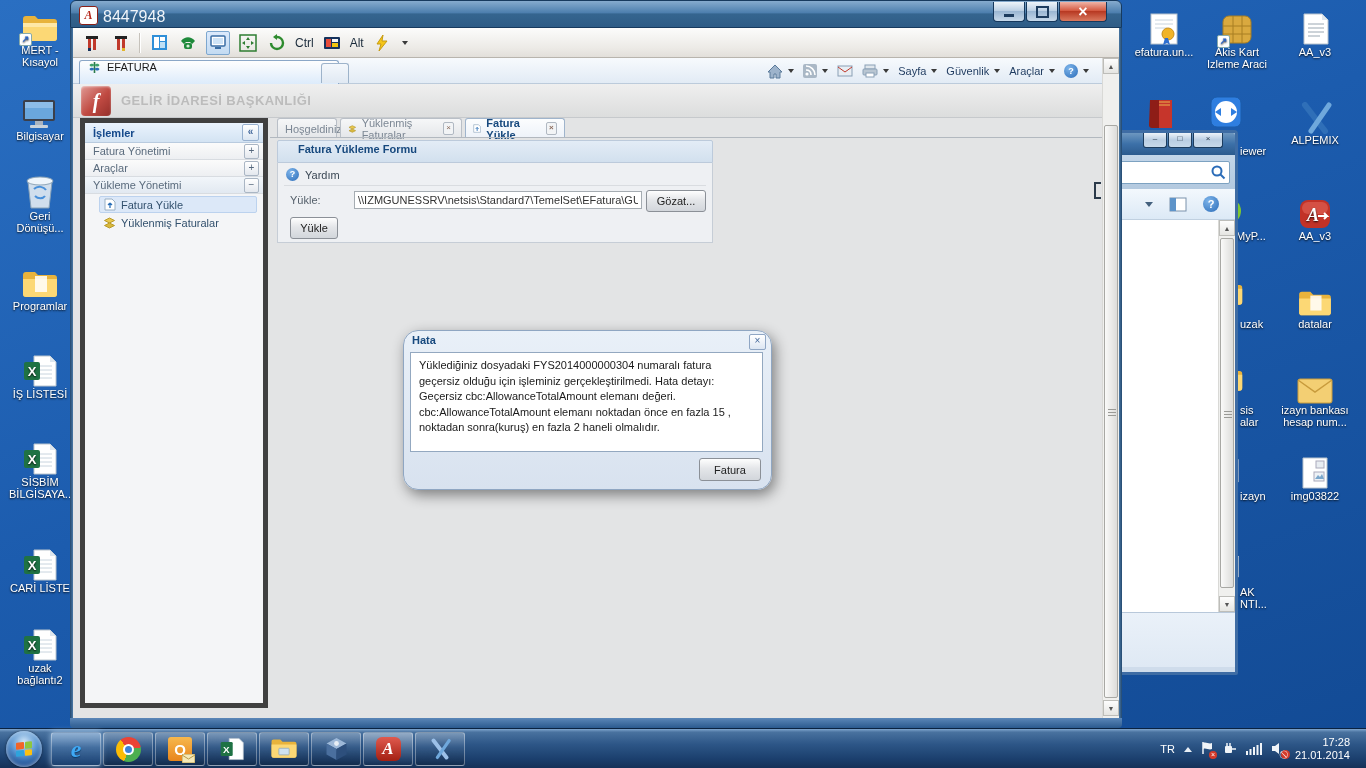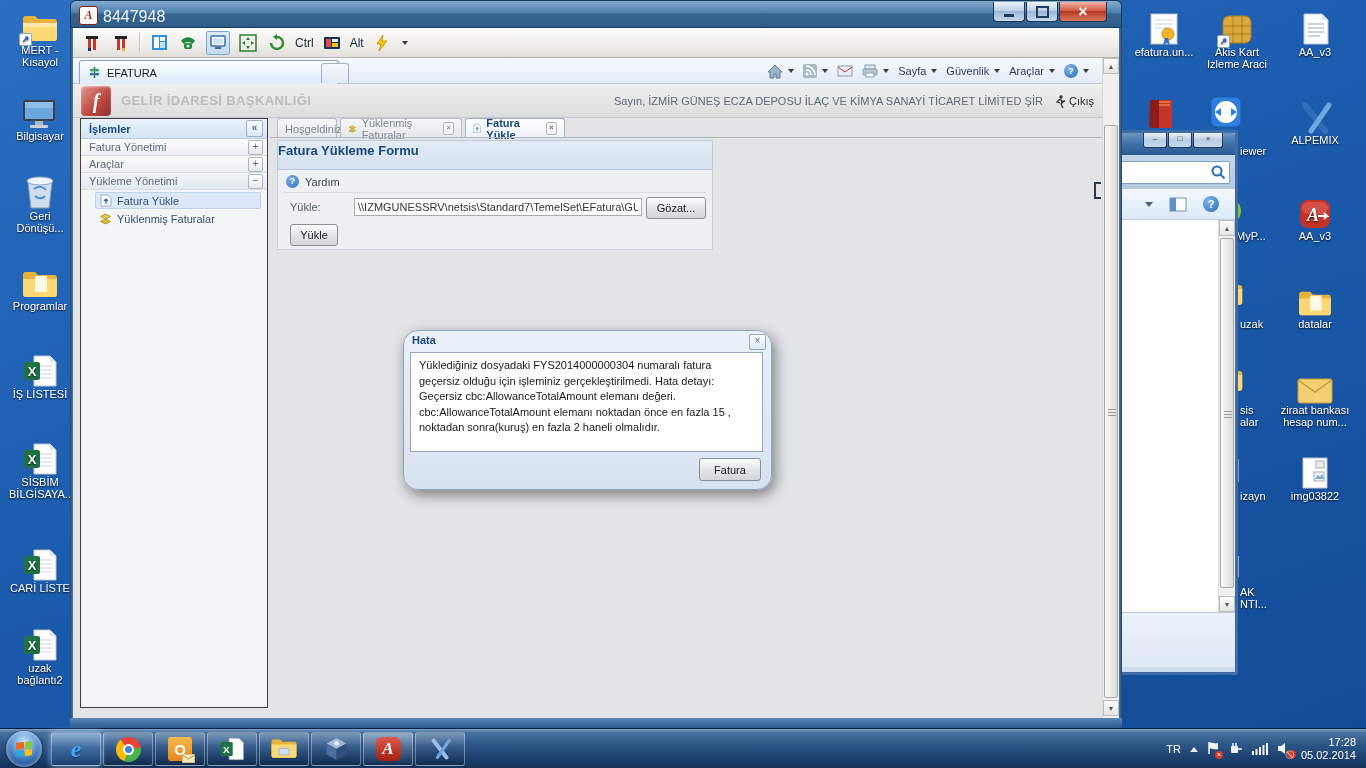--- a/index.html
+++ b/index.html
@@ -43,21 +43,21 @@
   .tsep{width:1px;height:20px;background:#c6c2bb;border-right:1px solid #fff}
   .tbico{display:flex;align-items:center;justify-content:center;width:22px;height:22px}
   .pressed{border:1px solid #7da7cf;background:linear-gradient(#dceafc,#c3dbf2);border-radius:2px}
   .kbdlbl{font-size:12px;color:#1a2a3a}
   .dd{width:0;height:0;border-left:3px solid transparent;border-right:3px solid transparent;border-top:4px solid #3a3a3a;margin-left:2px}
   
   .tabband{position:absolute;left:3px;top:58px;width:1046px;height:26px;
        background:linear-gradient(#f7fafd,#e2ebf5);border-bottom:1px solid #bccbdb;box-sizing:border-box}
   .ietab{position:absolute;left:6px;top:2px;width:260px;height:24px;
        background:linear-gradient(#fefefe,#dcebfb);border:1px solid #8ba7c7;border-bottom:none;
-       border-radius:3px 3px 0 0;display:flex;align-items:center;gap:6px;padding:0 8px;box-sizing:border-box;
+       border-radius:3px 3px 0 0;display:flex;gap:6px;padding:0 8px;box-sizing:border-box;
        font-size:11px;color:#1a1a1a}
   .tabstub{position:absolute;left:248px;top:5px;width:26px;height:19px;background:linear-gradient(#f4f8fc,#e0e9f3);
        border:1px solid #9db3ca;border-bottom:none;border-radius:3px 3px 0 0}
   .cmdbar{position:absolute;right:30px;top:3px;height:20px;display:flex;align-items:center;gap:9px;
        font-size:11px;color:#1e3a5f}
   .cmdbar .it{display:flex;align-items:center;gap:3px}
   .chev{position:absolute;right:6px;top:2px;font-size:11px;color:#51708f}
   
   .page{position:absolute;left:3px;top:84px;width:1029px;height:634px;background:#e3e4e5;overflow:hidden}
   .pheader{position:absolute;left:0;top:0;width:1029px;height:34px;
@@ -65,21 +65,21 @@
   .gib-logo{position:absolute;left:8px;top:2px;width:30px;height:30px;border-radius:4px;
        background:linear-gradient(135deg,#e09a94,#c04a42 55%,#942f2a);
        box-shadow:inset 0 1px 2px rgba(255,255,255,.5);color:#fff;
        font:italic bold 20px "Liberation Serif",serif;display:flex;align-items:center;justify-content:center}
   .brand{position:absolute;left:48px;top:9px;font-size:13px;font-weight:bold;color:#bcbcbc;letter-spacing:.4px}
   .hdr-right{position:absolute;right:8px;top:0;height:34px;display:flex;align-items:center;gap:12px;
        font-size:11px;color:#5c6b7a}
   .cikis{display:flex;align-items:center;gap:3px;color:#2a2a2a}
   
   .sidebar{position:absolute;left:7px;top:34px;width:188px;height:590px;background:#f4f5f7;
-       border:1px solid #404040;box-sizing:border-box}
+       border:5px solid #404040;box-sizing:border-box}
   .sb-h{height:20px;background:linear-gradient(#eaf3fd,#d3e3f3);border-bottom:1px solid #b9cbdf;
        display:flex;align-items:center;justify-content:space-between;padding:0 4px 0 8px;box-sizing:border-box;
        font-size:11px;font-weight:bold;color:#15498b}
   .sqbtn{width:15px;height:15px;border:1px solid #98b1cf;border-radius:2px;color:#44699c;
        background:linear-gradient(#fff,#dbe6f2);font-size:10px;line-height:13px;text-align:center}
   .acc{height:17px;background:linear-gradient(#fbfbfb,#edeff2);border-bottom:1px solid #d8dce1;
        display:flex;align-items:center;justify-content:space-between;padding:0 4px 0 8px;box-sizing:border-box;
        font-size:11px;color:#5a6b7d}
   .pm{width:13px;height:13px;border:1px solid #aab6c4;border-radius:2px;background:linear-gradient(#fff,#e4e8ee);
       font-size:10px;line-height:11px;text-align:center;color:#55677c}
@@ -89,23 +89,23 @@
   
   .ctab{position:absolute;top:34px;height:20px;box-sizing:border-box;display:flex;align-items:center;gap:5px;
        padding:0 7px;font-size:11px;color:#7c8794;background:linear-gradient(#f6f7f8,#e4e6e9);
        border:1px solid #b9bfc7;border-bottom:none;border-radius:3px 3px 0 0}
   .ctab.active{background:linear-gradient(#fcfdfe,#edf2f9);border-color:#9fb4cc;color:#17497e;font-weight:bold}
   .tclose{width:11px;height:11px;border:1px solid #b0b8c2;border-radius:2px;background:#f2f4f6;
        font-size:8px;line-height:9px;text-align:center;color:#8a6a5a}
   .tabline{position:absolute;left:197px;top:53px;width:832px;height:1px;background:#b2b8bf}
   
   .panel{position:absolute;left:204px;top:56px;width:436px}
-  .panel-h{height:30px;background:linear-gradient(#e3ecf6,#d2e0ee);border:1px solid #bccadb;
-       box-sizing:border-box;border-radius:2px 2px 0 0;font-size:13px;font-weight:bold;color:#17497e;
-       padding:2px 0 0 0}
+  .panel-h{height:23px;background:linear-gradient(#e3ecf6,#d2e0ee);border:1px solid #bccadb;
+       box-sizing:border-box;border-radius:2px 2px 0 0;font-size:11px;font-weight:bold;color:#17497e;
+       padding:2px 0 0 20px}
   .panel-b{position:relative;height:80px;background:#eef0f3;border:1px solid #c6cdd6;border-top:none;box-sizing:border-box}
   .helpc{width:13px;height:13px;border-radius:50%;background:radial-gradient(circle at 35% 30%,#7db4ea,#2b6cb8);
        color:#fff;font-size:9px;font-weight:bold;line-height:13px;text-align:center}
   .fld{position:absolute;left:76px;top:28px;width:288px;height:18px;border:1px solid #a5acb2;background:#fff;
        font-size:11px;color:#333;padding:0 3px;box-sizing:border-box;font-family:"Liberation Sans",sans-serif}
   .flabel{position:absolute;left:12px;top:31px;font-size:11px;color:#55606b}
   .divider{position:absolute;left:6px;right:6px;top:22px;border-top:1px solid #d9dce0}
   .footer{position:absolute;left:197px;top:618px;width:832px;text-align:center;font-size:10px;color:#a9b4bd}
   
   .vscroll{position:absolute;left:1032px;top:58px;width:17px;height:660px;background:#f0f0ee;border-left:1px solid #d9d9d6;box-sizing:border-box}
@@ -146,21 +146,21 @@
        background:radial-gradient(circle at 50% 30%,#cfe5f8 0%,#5a96d2 42%,#1d4f94 75%,#0d3366 100%);
        box-shadow:inset 0 0 5px rgba(255,255,255,.7),0 0 3px rgba(0,0,0,.5);
        display:flex;align-items:center;justify-content:center}
   .flag{width:16px;height:14px;display:grid;grid-template-columns:1fr 1fr;grid-template-rows:1fr 1fr;gap:1px;transform:skewY(-6deg)}
   .flag span{border-radius:1px}
   .tbtn{width:50px;height:34px;margin:0 1px;border:1px solid rgba(255,255,255,.35);border-radius:3px;
        background:linear-gradient(rgba(255,255,255,.28),rgba(255,255,255,.06) 45%,rgba(0,0,0,.18));
        display:flex;align-items:center;justify-content:center;box-sizing:border-box}
   .tbtn.hot{background:linear-gradient(rgba(205,230,255,.55),rgba(150,200,250,.25) 45%,rgba(40,90,150,.3));box-shadow:0 0 6px rgba(190,225,255,.7)}
   .tbtn.pressed{background:linear-gradient(rgba(255,255,255,.42),rgba(255,255,255,.15) 50%,rgba(0,0,0,.1))}
-  .tray{margin-left:auto;display:flex;align-items:center;gap:9px;padding-right:10px;color:#fff;font-size:11px}
+  .tray{margin-left:auto;display:flex;align-items:center;gap:9px;padding-right:16px;color:#fff;font-size:11px}
   .clock{text-align:right;line-height:13px}
   .chrome{width:25px;height:25px;border-radius:50%;background:conic-gradient(from -40deg,#ea4335 0 120deg,#4caf50 0 240deg,#fbbc05 0 360deg);position:relative}
   .chrome i{position:absolute;left:7px;top:7px;width:11px;height:11px;border-radius:50%;background:#fff}
   .chrome i b{position:absolute;left:2px;top:2px;width:7px;height:7px;border-radius:50%;background:#3b82d8}
   .alpA{width:25px;height:24px;border-radius:6px;background:linear-gradient(#e05a4e,#a31f12);color:#fff;
        font:italic bold 17px "Liberation Serif",serif;display:flex;align-items:center;justify-content:center}
 </style>
 </head>
 <body>
 
@@ -366,21 +366,21 @@
 </span>
 <span class="peek-lb" style="left:1240px;top:404px">sis
 alar</span>
 <div class="dic" style="left:1277px;top:366px">
   <span class="islot">
     <svg width="36" height="26" viewBox="0 0 36 26">
         <rect x="1" y="1" width="34" height="24" rx="2" fill="#f3cf73" stroke="#c89b3c"></rect>
         <path d="M1 2l17 12L35 2" fill="none" stroke="#c89b3c" stroke-width="1.5"></path>
       </svg>
   </span>
-  <span class="pre">ziraat bankası
+  <span class="pre">izayn bankası
 hesap num...</span>
 </div>
 
 <span class="peek-ic" style="left:1212px;top:452px">
   <svg width="28" height="32" viewBox="0 0 30 34">
       <path d="M4 2h18l6 6v24H4z" fill="#fff" stroke="#b9c4ce"></path>
       <path d="M8 12h16M8 16h16M8 20h16" stroke="#9aa7b2"></path>
     </svg>
 </span>
 <span class="peek-lb" style="left:1240px;top:490px">izayn</span>
@@ -583,30 +583,20 @@
         <span class="dd"></span>
       </span>
     </span>
     <span class="chev">»</span>
   </div>
 
   <div class="page">
     <div class="pheader">
       <span class="gib-logo">f</span>
       <span class="brand">GELİR İDARESİ BAŞKANLIĞI</span>
-      <span class="hdr-right">
-        <span>Sayın, İZMİR GÜNEŞ ECZA DEPOSU İLAÇ VE KİMYA SANAYİ TİCARET LİMİTED ŞİR</span>
-        <span class="cikis">
-          <svg width="11" height="13" viewBox="0 0 11 13">
-              <circle cx="6" cy="2" r="1.7" fill="#333"></circle>
-              <path d="M5 4l3 3-2 2 2 4M5 4L2 7l3 1M6 7l4-1" stroke="#333" stroke-width="1.3" fill="none"></path>
-            </svg>
-          <span>Çıkış</span>
-        </span>
-      </span>
     </div>
 
     <div class="sidebar">
       <div class="sb-h">
         <span>İşlemler</span>
         <span class="sqbtn">«</span>
       </div>
       <div class="acc">
         <span>Fatura Yönetimi</span>
         <span class="pm">+</span>
@@ -779,16 +769,16 @@
         </svg>
     </span>
     <span style="position:relative">
       <svg width="15" height="13" viewBox="0 0 15 13">
           <path d="M1 4h3l4-3v11l-4-3H1z" fill="#f0f4f8"></path>
         </svg>
       <span style="position:absolute;right:-4px;bottom:-2px;width:9px;height:9px;border-radius:50%;background:#d43a2a;color:#fff;font-size:8px;line-height:9px;text-align:center">⃠</span>
     </span>
     <span class="clock">
       <span>17:28</span><br>
-      <span>05.02.2014</span>
+      <span>21.01.2014</span>
     </span>
   </span>
 </div>
 
 </body></html>

